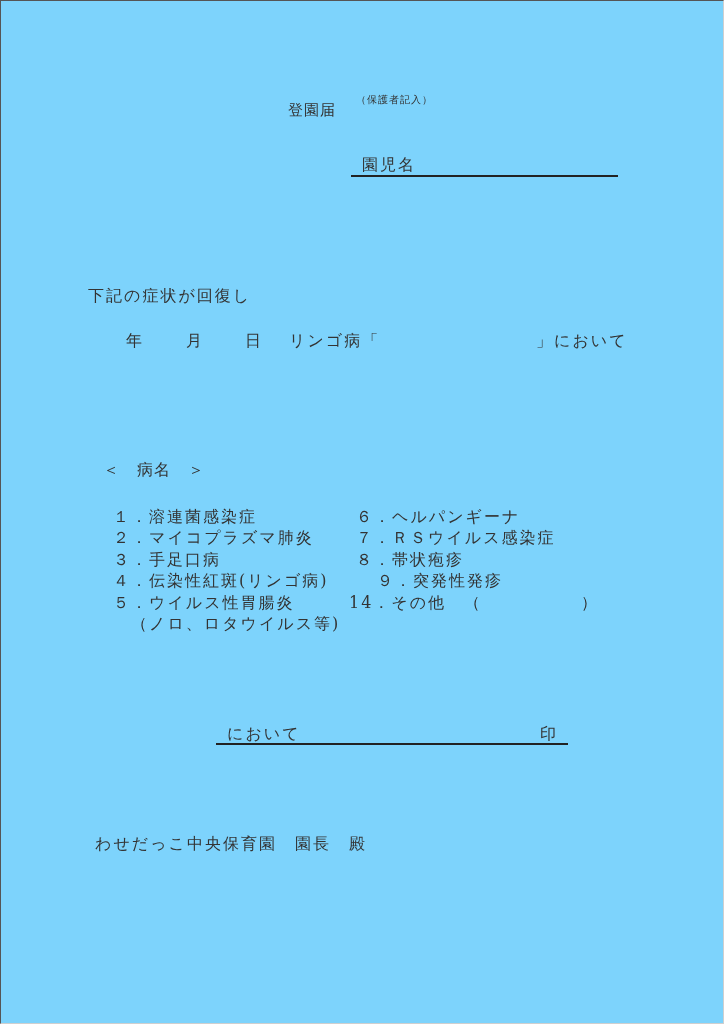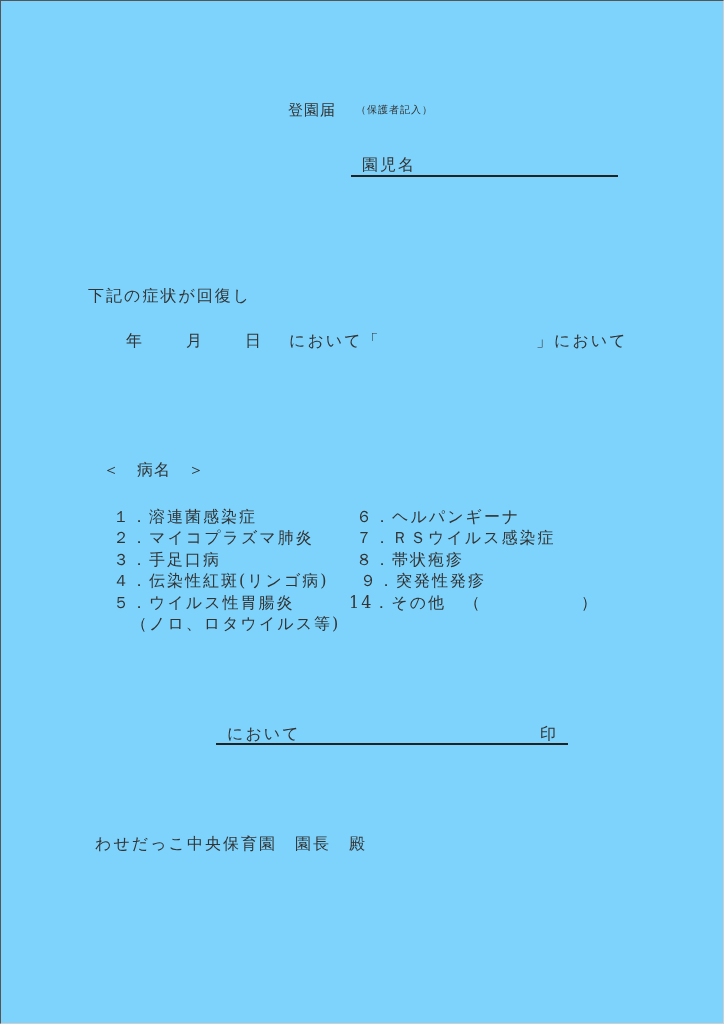--- a/index.html
+++ b/index.html
@@ -12,32 +12,32 @@
   .subtitle { font-size: 10px; letter-spacing: 1px; }
   .line { position: absolute; height: 2px; background: #222; }
   .list-item { position: absolute; white-space: nowrap; font-size: 16px; letter-spacing: 2px; line-height: 14px; }
 </style>
 </head>
 <body>
 
 <div class="page">
 
   <span class="t title" style="left:287px; top:102px;">登園届</span>
-  <span class="t subtitle" style="left:355px; top:102px;">（保護者記入）</span>
+  <span class="t subtitle" style="left:355px; top:92px;">（保護者記入）</span>
 
   <span class="t" style="left:361px; top:157px;">園児名</span>
   <span class="t" style="left:410px; top:157px; width:200px; height:16px;"></span>
   <div class="line" style="left:350px; top:174px; width:267px;"></div>
 
   <span class="t" style="left:81px; top:288px;margin-left:6px;">下記の症状が回復し</span>
 
   <span class="t" style="left:125px; top:333px;">年</span>
   <span class="t" style="left:185px; top:333px;">月</span>
   <span class="t" style="left:244px; top:333px;">日</span>
-  <span class="t" style="left:288px; top:333px;">において「</span>
+  <span class="t" style="left:288px; top:333px;">リンゴ病「</span>
   <span class="t" style="left:360px; top:333px; width:170px; height:16px;"></span>
   <span class="t" style="left:535px; top:333px;">」において</span>
 
 
   <span class="t" style="left:102px; top:462px; letter-spacing:1px;">＜　病名　＞</span>
 
   <div>
     <div class="list-item" style="left:112px; top:509px;">
       <span>１．</span><span>溶連菌感染症</span>
     </div>
@@ -59,21 +59,21 @@
   <div>
     <div class="list-item" style="left:355px; top:509px;">
       <span>６．</span><span>ヘルパンギーナ</span>
     </div>
     <div class="list-item" style="left:355px; top:530px;">
       <span>７．</span><span>ＲＳウイルス感染症</span>
     </div>
     <div class="list-item" style="left:355px; top:552px;">
       <span>８．</span><span>帯状疱疹</span>
     </div>
-    <div class="list-item" style="left:359px; top:573px;text-align:right;">
+    <div class="list-item" style="left:376px; top:573px;text-align:right;">
       <span>９．</span><span>突発性発疹</span>
     </div>
     <div class="list-item" style="left:348px; top:595px;">
       <span>14．</span><span>その他　（</span>
     </div>
     <span class="list-item" style="left:465px; top:595px; width:110px; height:16px;"></span>
     <span class="list-item" style="left:580px; top:595px;">）</span>
   </div>
 
   <span class="t" style="left:226px; top:726px;">において</span>

